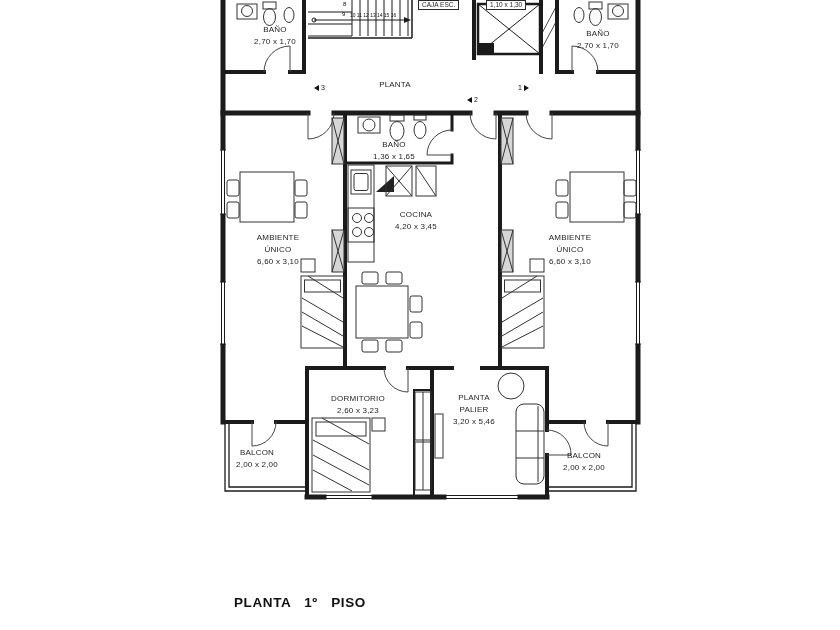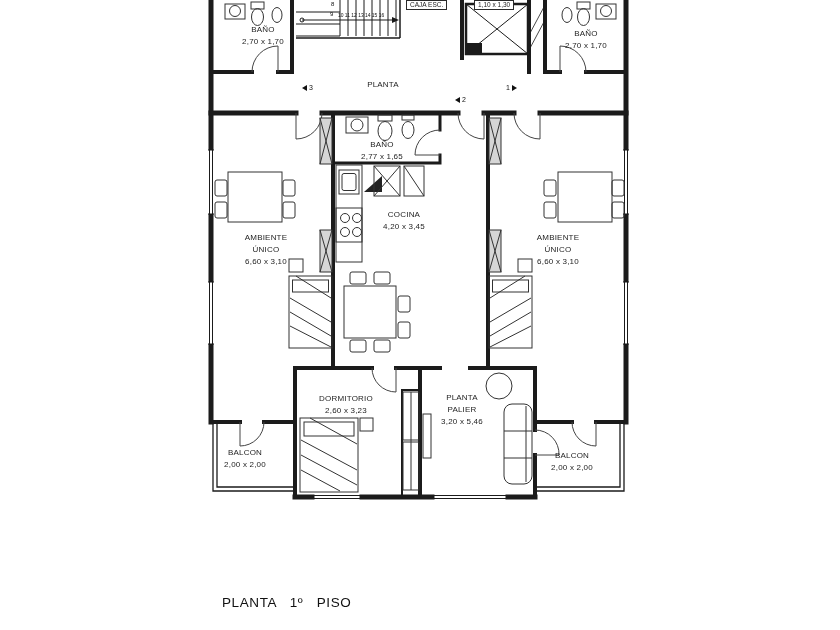--- a/index.html
+++ b/index.html
@@ -1,31 +1,31 @@
 <!DOCTYPE html>
 <html><head>
 <meta charset="utf-8">
 <style>
   html,body { margin:0; padding:0; background:#ffffff; }
   .page {
     position:relative; width:725px; height:630px; background:#ffffff;
-    overflow:hidden; font-family:"Liberation Sans", sans-serif; color:#222;
+    overflow:hidden; font-family:"Liberation Sans", sans-serif; color:#222;margin-left:12px;
   }
   svg.plan { position:absolute; left:0; top:0; }
   .lbl {
     position:absolute; transform:translateX(-50%); text-align:center;
     font-size:8px; line-height:1.5; color:#1d1d1d; white-space:nowrap;
     letter-spacing:0.2px;
   }
   .boxed {
     position:absolute; transform:none; border:1px solid #2a2a2a; background:#fff;
     font-size:6.5px; line-height:1.3; padding:0 3px; color:#1d1d1d; white-space:nowrap;
   }
   .title {
-    position:absolute; font-size:13.5px; font-weight:400; color:#111;
+    position:absolute; font-size:13.5px; font-weight:700; color:#111;
     letter-spacing:0.6px; word-spacing:9px; white-space:nowrap;
   }
   .tag {
     position:absolute; font-size:7px; color:#111; display:flex;
     align-items:center; gap:2px; line-height:1;
   }
   .tri-l { width:0; height:0; border-top:3px solid transparent;
     border-bottom:3px solid transparent; border-right:5px solid #111; }
   .tri-r { width:0; height:0; border-top:3px solid transparent;
     border-bottom:3px solid transparent; border-left:5px solid #111; }
@@ -214,21 +214,21 @@
   </div>
 
   <div class="boxed" style="left:406px; top:0px">CAJA ESC.</div>
 
   <div class="boxed" style="left:474px; top:0px">1,10 x 1,30</div>
 
   <div class="lbl" style="left:383px; top:79px">PLANTA</div>
 
   <div class="lbl" style="left:382px; top:139px">
     <div>BAÑO</div>
-    <div>2,77 x 1,65</div>
+    <div>1,36 x 1,65</div>
   </div>
 
   <div class="lbl" style="left:404px; top:209px">
     <div>COCINA</div>
     <div>4,20 x 3,45</div>
   </div>
 
   <div class="lbl" style="left:266px; top:232px">
     <div>AMBIENTE</div>
     <div>ÚNICO</div>

